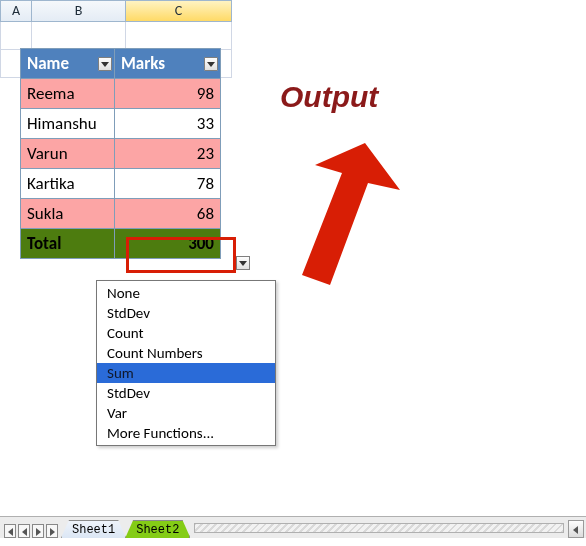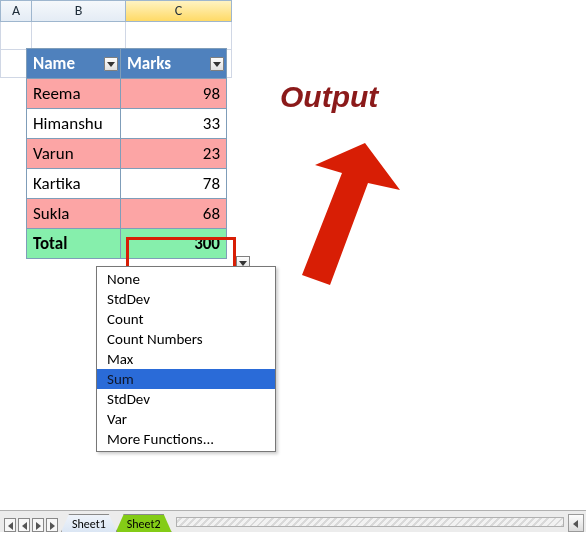--- a/index.html
+++ b/index.html
@@ -11,44 +11,44 @@
   .col-header.selected { background: linear-gradient(#fff3c2, #ffda66); }
   .col-a { width: 32px; }
   .col-b { width: 94px; }
   .col-c { width: 106px; }
 
   .grid { position: relative; }
   .blank-row { display: flex; height: 28px; }
   .blank-row > div { border-right: 1px solid #d0d7e5; border-bottom: 1px solid #d0d7e5; }
   .blank-row > div:first-child { border-left: 1px solid #d0d7e5; }
 
-  .table-wrap { position: absolute; left: 26px; top: 48px; }
+  .table-wrap { position: absolute; left: 20px; top: 48px; }
   .data-table { border-collapse: collapse; }
   .data-table th, .data-table td { border: 1px solid #7f9db9; padding: 2px 6px; height: 30px; font-size: 17px; }
   .data-table th { background: #4f81bd; color: #fff; font-weight: bold; text-align: left; position: relative; }
   .data-table th.marks { }
   .data-table td.name { width: 94px; text-align: left; }
   .data-table td.marks { width: 106px; text-align: right; }
   .data-table tr.band td { background: #fca5a5; }
-  .data-table tr.total td { font-weight: bold; background: #86efac; }
+  .data-table tr.total td { font-weight: bold; background: #4d7c0f; }
   .data-table th .filter { position: absolute; right: 2px; top: 50%; transform: translateY(-50%); width: 14px; height: 14px; background: linear-gradient(#fdfdfd,#e0e0e0); border: 1px solid #7f7f7f; border-radius: 1px; }
   .data-table th .filter::after { content: ""; position: absolute; left: 2px; top: 4px; border-left: 4px solid transparent; border-right: 4px solid transparent; border-top: 5px solid #333; }
 
   .total-highlight { position: absolute; border: 3px solid #d81e05; pointer-events: none; }
   .total-drop { position: absolute; width: 14px; height: 14px; background: linear-gradient(#fdfdfd,#e0e0e0); border: 1px solid #7f7f7f; }
   .total-drop::after { content: ""; position: absolute; left: 2px; top: 4px; border-left: 4px solid transparent; border-right: 4px solid transparent; border-top: 5px solid #333; }
 
-  .func-menu { position: absolute; left: 96px; top: 266px; width: 180px; background: #fff; border: 1px solid #777; font-size: 15px; padding: 2px 0; box-shadow: 2px 2px 3px rgba(0,0,0,0.2); }
+  .func-menu { position: absolute; left: 96px; top: 280px; width: 180px; background: #fff; border: 1px solid #777; font-size: 15px; padding: 2px 0; box-shadow: 2px 2px 3px rgba(0,0,0,0.2); }
   .func-menu div { padding: 1px 10px; cursor: default; white-space: nowrap; }
   .func-menu div.selected { background: #2a6bd8; color: #0f172a; }
 
   .arrow { position: absolute; left: 270px; top: 135px; width: 130px; height: 150px; }
   .output-label { position: absolute; left: 280px; top: 80px; font-family: Liberation Sans, sans-serif; font-weight: bold; font-style: italic; font-size: 30px; color: #8b1a1a; }
 
-  .sheet-tabs { position: absolute; left: 0; bottom: 14px; width: 100%; height: 22px; background: #ececec; border-top: 1px solid #b0b0b0; display: flex; align-items: flex-end; font-size: 12px; }
+  .sheet-tabs { position: absolute; left: 0; bottom: 8px; width: 100%; height: 22px; background: #ececec; border-top: 1px solid #b0b0b0; display: flex; align-items: flex-end; font-size: 12px; font-family: Liberation Mono, monospace; }
   .tab-nav { display: flex; gap: 2px; padding: 0 4px; }
   .tab-nav span { width: 12px; height: 14px; border: 1px solid #888; background: #f7f7f7; position: relative; }
   .tab-nav span::after { content:""; position:absolute; left:3px; top:3px; border-top:4px solid transparent; border-bottom:4px solid transparent; }
   .tab-nav .first::after, .tab-nav .prev::after { border-right:5px solid #555; }
   .tab-nav .next::after, .tab-nav .last::after { border-left:5px solid #555; }
   .sheet-tab { padding: 2px 10px 1px; border: 1px solid #8a8a8a; border-bottom: none; margin-left: -1px; background: linear-gradient(#eef3fa,#dbe6f4); clip-path: polygon(8px 0, calc(100% - 8px) 0, 100% 100%, 0 100%); }
   .sheet-tab:first-of-type { margin-left: 6px; }
   .sheet-tab.active { background: #84cc16; font-weight: normal; position: relative; z-index: 2; }
   .sheet-tab-strip { flex: 1; background: repeating-linear-gradient(-45deg,#d9d9d9 0 2px,#f2f2f2 2px 5px); height: 10px; margin: 0 4px; align-self: center; border: 1px solid #b0b0b0; }
   .scroll-end { width: 16px; height: 18px; background: linear-gradient(#fdfdfd,#dcdcdc); border: 1px solid #9a9a9a; margin-right: 2px; position: relative; }
@@ -118,21 +118,20 @@
 </div>
 
 <div class="total-highlight" style="left:126px; top:237px; width:110px; height:36px;"></div>
 <div class="total-drop" style="left:236px; top:256px;"></div>
 
 <div class="func-menu">
   <div>None</div>
   <div>StdDev</div>
   <div>Count</div>
   <div>Count Numbers</div>
-  <div>Max</div>
   <div class="selected">Sum</div>
   <div>StdDev</div>
   <div>Var</div>
   <div>More Functions...</div>
 </div>
 
 <div class="output-label">Output</div>
 
 <svg class="arrow" viewBox="0 0 130 150">
   <polygon points="95,8 130,55 98,48 60,150 32,140 72,38 45,30" fill="#d81e05"></polygon>

